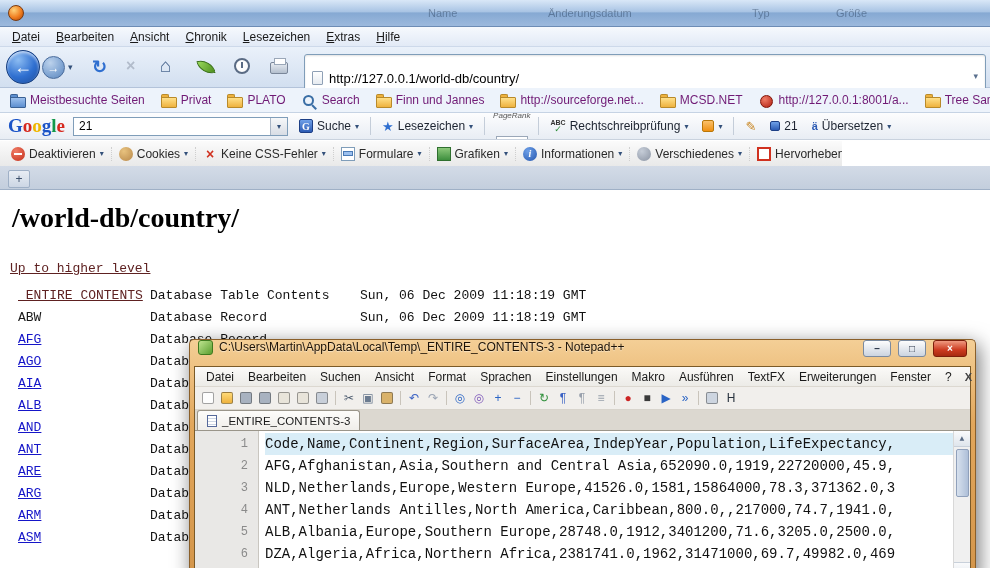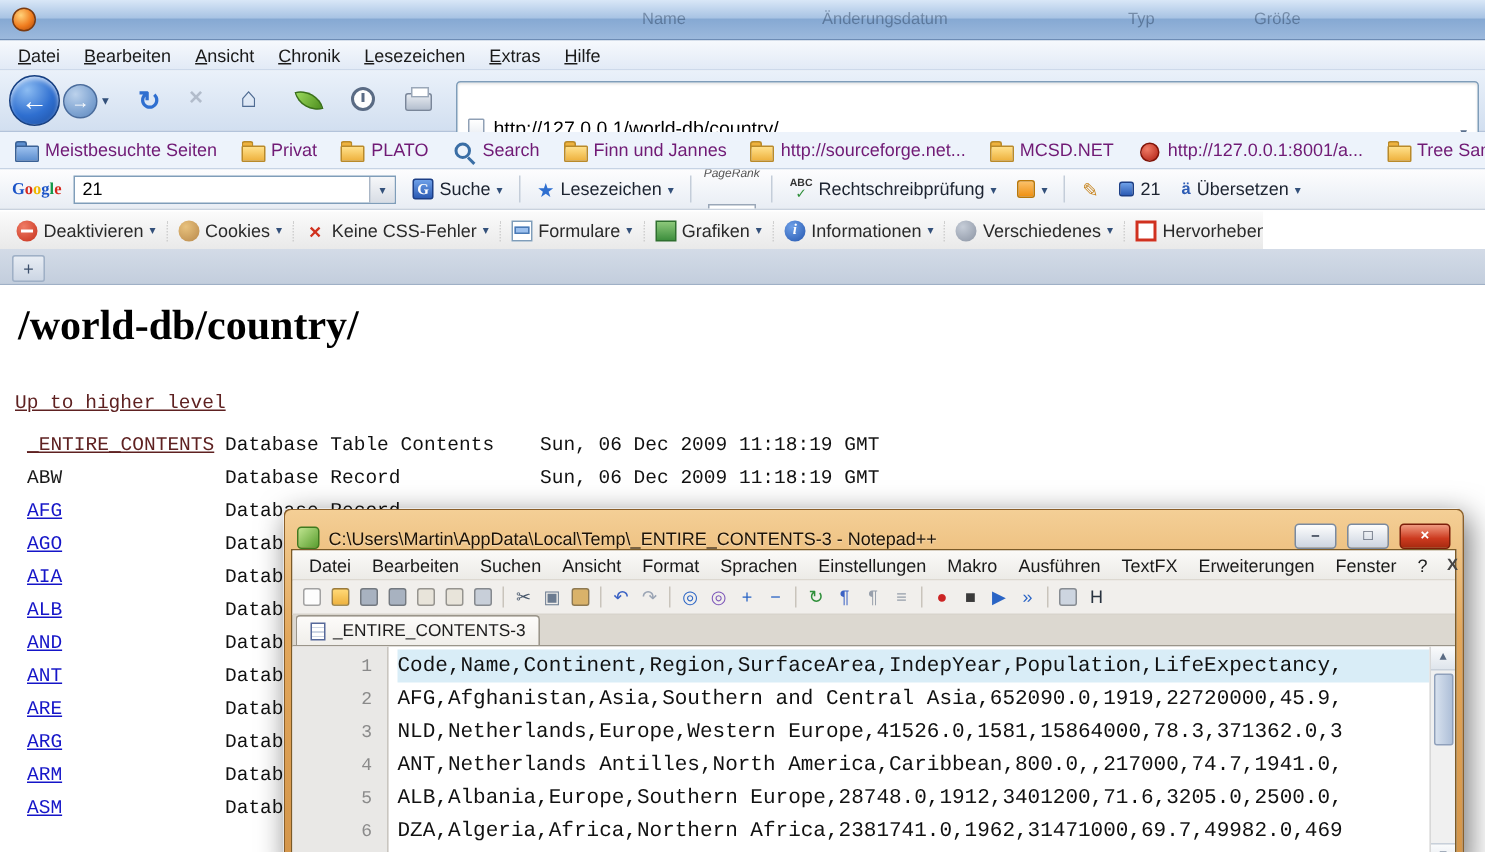--- a/index.html
+++ b/index.html
@@ -38,21 +38,21 @@
   .home-icon { position:absolute; left:160px; top:8px; font-size:19px; color:#4f6b92; }
   .sage-icon { position:absolute; left:198px; top:12px; width:16px; height:16px;
     background:linear-gradient(135deg,#9ad95c,#4e8f1f); border-radius:0 100% 0 100%; transform:rotate(-15deg); border:1px solid #3a701a; }
   .clock-icon { position:absolute; left:234px; top:11px; width:16px; height:16px; border-radius:50%;
     border:2px solid #5a6b84; background:#fdfdfd; }
   .clock-icon::after { content:""; position:absolute; left:5px; top:2px; width:2px; height:6px; background:#5a6b84; }
   .printer-icon { position:absolute; left:270px; top:15px; width:18px; height:12px;
     background:linear-gradient(#e8ecf2,#b4bfce); border:1px solid #7a8699; border-radius:2px; }
   .printer-icon::before { content:""; position:absolute; top:-5px; left:3px; width:10px; height:5px; background:#fff; border:1px solid #9aa7b8; }
   .urlbar { position:absolute; left:304px; right:4px; top:7px; height:40px; background:#fff;
-    border:1px solid #7f9db9; border-radius:3px; display:flex; align-items:flex-end; gap:6px; padding:0 7px;
+    border:1px solid #7f9db9; border-radius:3px; display:flex; align-items:flex-start; gap:6px; padding:16px 7px;
     box-shadow:inset 0 1px 2px rgba(0,0,0,.12); }
   .url-text { flex:1; font-size:13px; color:#000; white-space:nowrap; overflow:hidden; }
   .url-caret { font-size:9px; color:#5a708e; }
   .page-icon { width:11px; height:14px; flex:0 0 auto; background:linear-gradient(#ffffff,#e6ebf1);
     border:1px solid #8fa0b5; border-radius:1px; }
 
   .fx-bookmarks { position:absolute; left:0; top:88px; width:990px; height:25px;
     background:#edf3fb; border-bottom:1px solid #c6d3e4; display:flex; align-items:center; gap:16px;
     padding:0 10px; white-space:nowrap; overflow:hidden; }
   .bm-item { display:inline-flex; align-items:center; gap:5px; }
@@ -69,21 +69,21 @@
   .search-icon::before { content:""; position:absolute; left:1px; top:1px; width:7px; height:7px;
     border:2px solid #3a6ea5; border-radius:50%; }
   .search-icon::after { content:""; position:absolute; left:10px; top:10px; width:6px; height:2px;
     background:#3a6ea5; transform:rotate(45deg); transform-origin:left center; }
   .red-dot-icon::after { content:""; position:absolute; left:1px; top:1px; width:11px; height:11px;
     border-radius:50%; background:radial-gradient(circle at 35% 30%, #f07c66, #b01e12); border:1px solid #801408; }
 
   .fx-googlebar { position:absolute; left:0; top:113px; width:990px; height:27px;
     background:linear-gradient(#fdfdfe,#e8edf4); border-bottom:1px solid #c9d2de;
     display:flex; align-items:center; gap:8px; padding:0 8px; white-space:nowrap; overflow:hidden; }
-  .google-logo { font-size:11px; font-weight:bold; letter-spacing:0; font-family:"Liberation Serif",serif; }
+  .google-logo { font-size:19px; font-weight:bold; letter-spacing:0; font-family:"Liberation Serif",serif; }
   .gsearch { width:215px; height:19px; background:#fff; border:1px solid #7f9db9; display:flex; align-items:center; }
   .gsearch-value { flex:1; font-size:12px; padding-left:5px; color:#000; }
   .gsearch-dd { width:17px; height:100%; background:linear-gradient(#f6f7f9,#d8dde5); border-left:1px solid #aab6c6;
     display:flex; align-items:center; justify-content:center; font-size:8px; color:#33507a; }
   .gbtn { display:inline-flex; align-items:center; gap:4px; font-size:12px; color:#1c2330; padding:2px 3px; }
   .caret { font-size:8px; color:#33507a; }
   .gbadge { width:14px; height:14px; background:linear-gradient(#6ea0e8,#2c5bb4); border:1px solid #1d3f86;
     color:#fff; font-weight:bold; font-size:10px; display:inline-flex; align-items:center; justify-content:center;
     border-radius:2px; font-family:"Liberation Serif",serif; }
   .gbadge-mini { width:10px; height:10px; background:linear-gradient(#6ea0e8,#2c5bb4); border:1px solid #1d3f86; border-radius:2px; display:inline-block; }
@@ -140,21 +140,21 @@
   .ltype { width:210px; color:#111; white-space:pre; }
   .ldate { color:#111; white-space:pre; }
   .link { color:#1515c8; text-decoration:underline; cursor:pointer; }
   .visited { color:#5e2121; text-decoration:underline; cursor:pointer; }
   .plain { color:#1a1a1a; }
 
   
   .npp-window { position:absolute; left:189px; top:339px; width:787px; height:240px; z-index:10;
     background:linear-gradient(180deg,#f4cf96,#e2a75c 35%,#d3954a); border:1px solid #8a5f2a; border-bottom:none;
     border-radius:5px 5px 0 0; box-shadow:3px 5px 20px rgba(0,0,0,.55); padding:0 4px; }
-  .npp-titlebar { height:26px; display:flex; align-items:flex-end; gap:6px; padding:0 4px; }
+  .npp-titlebar { height:26px; display:flex; align-items:flex-start; gap:6px; padding:0 4px; }
   .npp-logo-icon { width:15px; height:15px; background:linear-gradient(135deg,#bfe48f,#5a9e2f);
     border:1px solid #3f7a1f; border-radius:3px; }
   .npp-title { flex:1; font-size:12px; color:#1c1206; white-space:nowrap; overflow:hidden; text-overflow:ellipsis;
     text-shadow:0 1px 1px rgba(255,255,255,.5); }
   .winbtn { width:28px; height:17px; border-radius:3px; display:flex; align-items:center; justify-content:center;
     font-size:10px; font-weight:bold; color:#2a3548; background:linear-gradient(#fdfdfd,#ccd4e0);
     border:1px solid #7a8aa0; margin-left:1px; }
   .winbtn.close { width:34px; color:#fff; background:linear-gradient(#f09a80,#cc3a1f 60%,#a82a10); border-color:#7c1e0a; }
   .npp-client { height:calc(100% - 26px); background:#f1efec; border:1px solid #7a5a28; display:flex; flex-direction:column; }
   .npp-menubar { height:20px; background:linear-gradient(#fbfaf8,#ecebe7); border-bottom:1px solid #dcd8d0;

